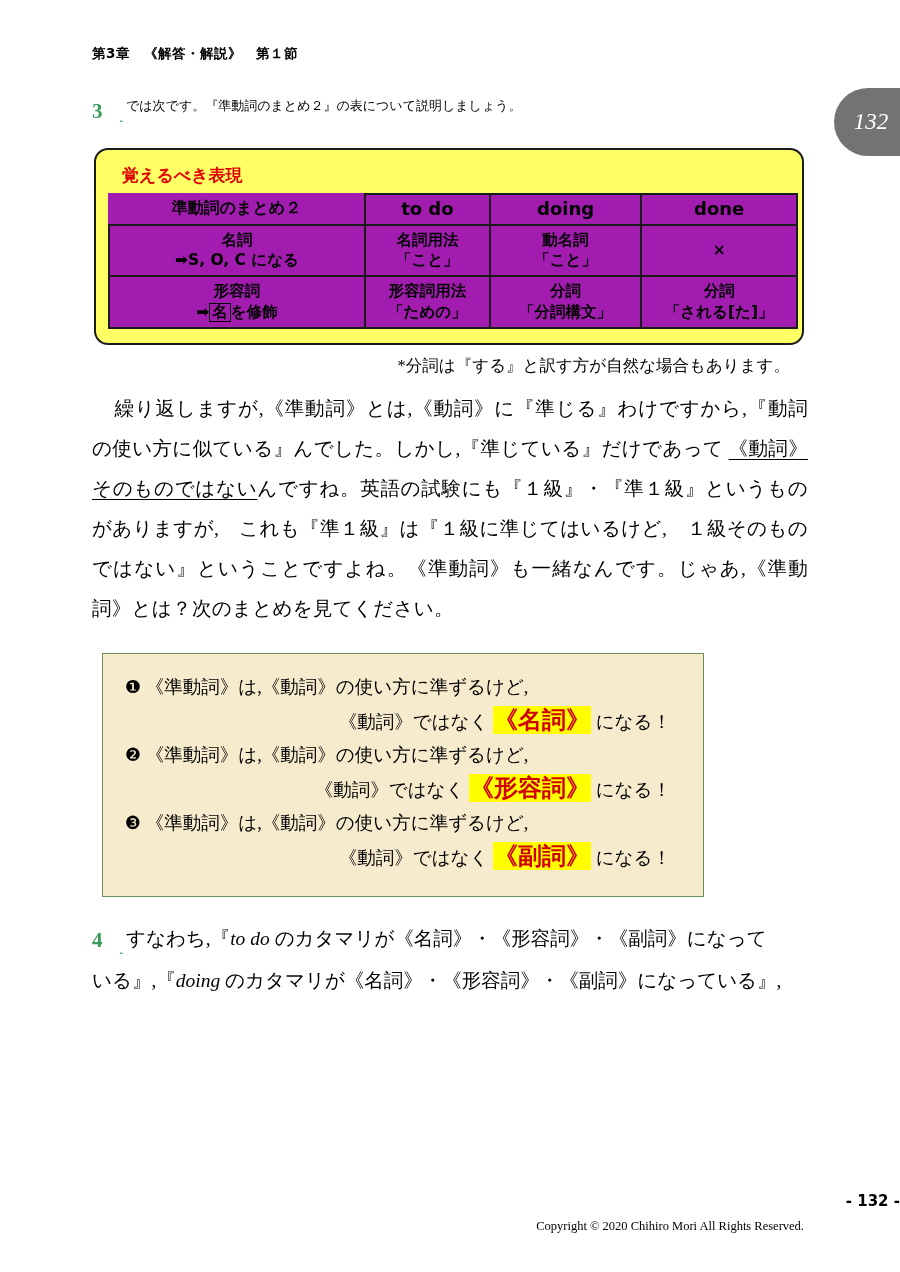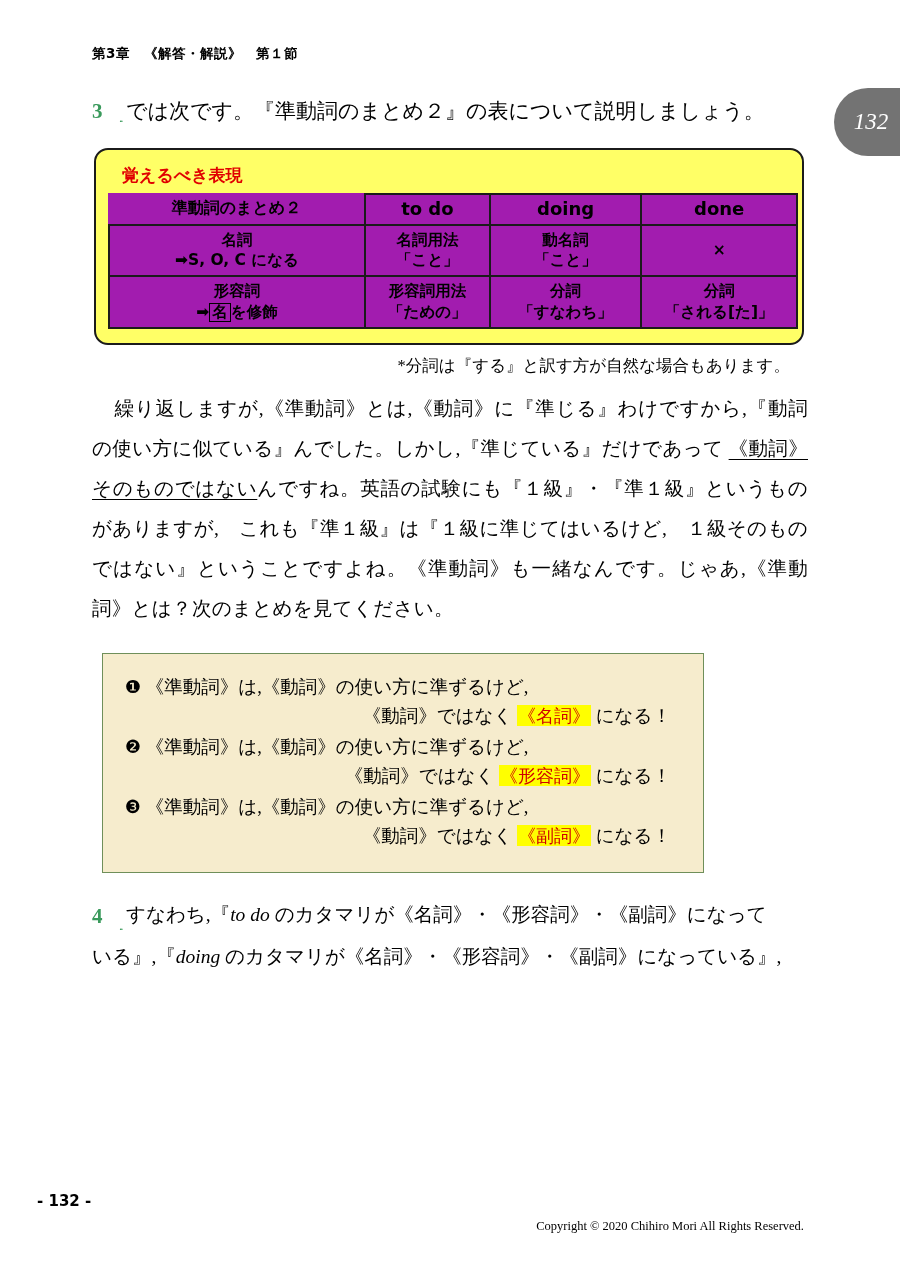--- a/index.html
+++ b/index.html
@@ -67,21 +67,21 @@
     flex: none;
     position: relative;
   }
   .num-marker .dots {
     font-size: 9px;
     position: absolute;
     bottom: 1px;
     right: 4px;
     letter-spacing: -1px;
   }
-  .intro-text { font-size: 21px; }
+  .intro-text { font-size: 13px; }
 
   
   .table-box {
     margin-top: 20px;
     margin-left: 2px;
     width: 710px;
     background: #ffff66;
     border: 2px solid #1b1b1b;
     border-radius: 14px;
     padding: 10px 4px 14px 12px;
@@ -164,43 +164,43 @@
   }
   .cream-second {
     display: block;
     text-align: right;
     padding-right: 10px;
     margin-top: -2px;
   }
   .hl {
     background: #ffff00;
     color: #d00000;
-    font-weight: normal;
-    font-family: "DejaVu Sans", "Liberation Sans", sans-serif;
-    font-size: 18px;
+    font-weight: bold;
+    font-family: "DejaVu Sans", "Liberation Sans", sans-serif;
+    font-size: 24px;
     padding: 0 1px;
   }
 
   
   .closing {
     margin-top: 22px;
     font-size: 19.5px;
     line-height: 2.0;
   }
   .closing .row { display: flex; align-items: flex-start; }
   .closing .row .txt { flex: 1; }
   .ital { font-style: italic; font-family: "Liberation Serif", serif; }
 
   
   .footer-page {
     position: absolute;
     bottom: 62px;
     left: 0;
     width: 900px;
-    text-align: left;
+    text-align: right;
     font-family: "DejaVu Sans", "Liberation Sans", sans-serif;
     font-weight: bold;
     font-size: 15px;
     padding-left: 37px;
   }
   .footer-copy {
     position: absolute;
     bottom: 38px;
     right: 96px;
     font-size: 12.5px;
@@ -259,21 +259,21 @@
         <td class="col-a cell-two">
           <span class="l1">形容詞</span>
           <span class="l2"><span>➡</span><span class="boxed-char">名</span><span>を修飾</span></span>
         </td>
         <td class="cell-two">
           <span class="l1">形容詞用法</span>
           <span class="l2">「ための」</span>
         </td>
         <td class="cell-two">
           <span class="l1">分詞</span>
-          <span class="l2">「すなわち」</span>
+          <span class="l2">「分詞構文」</span>
         </td>
         <td class="cell-two">
           <span class="l1">分詞</span>
           <span class="l2">「される[た]」</span>
         </td>
       </tr>
 
     </tbody>
       </table>
   </div>

